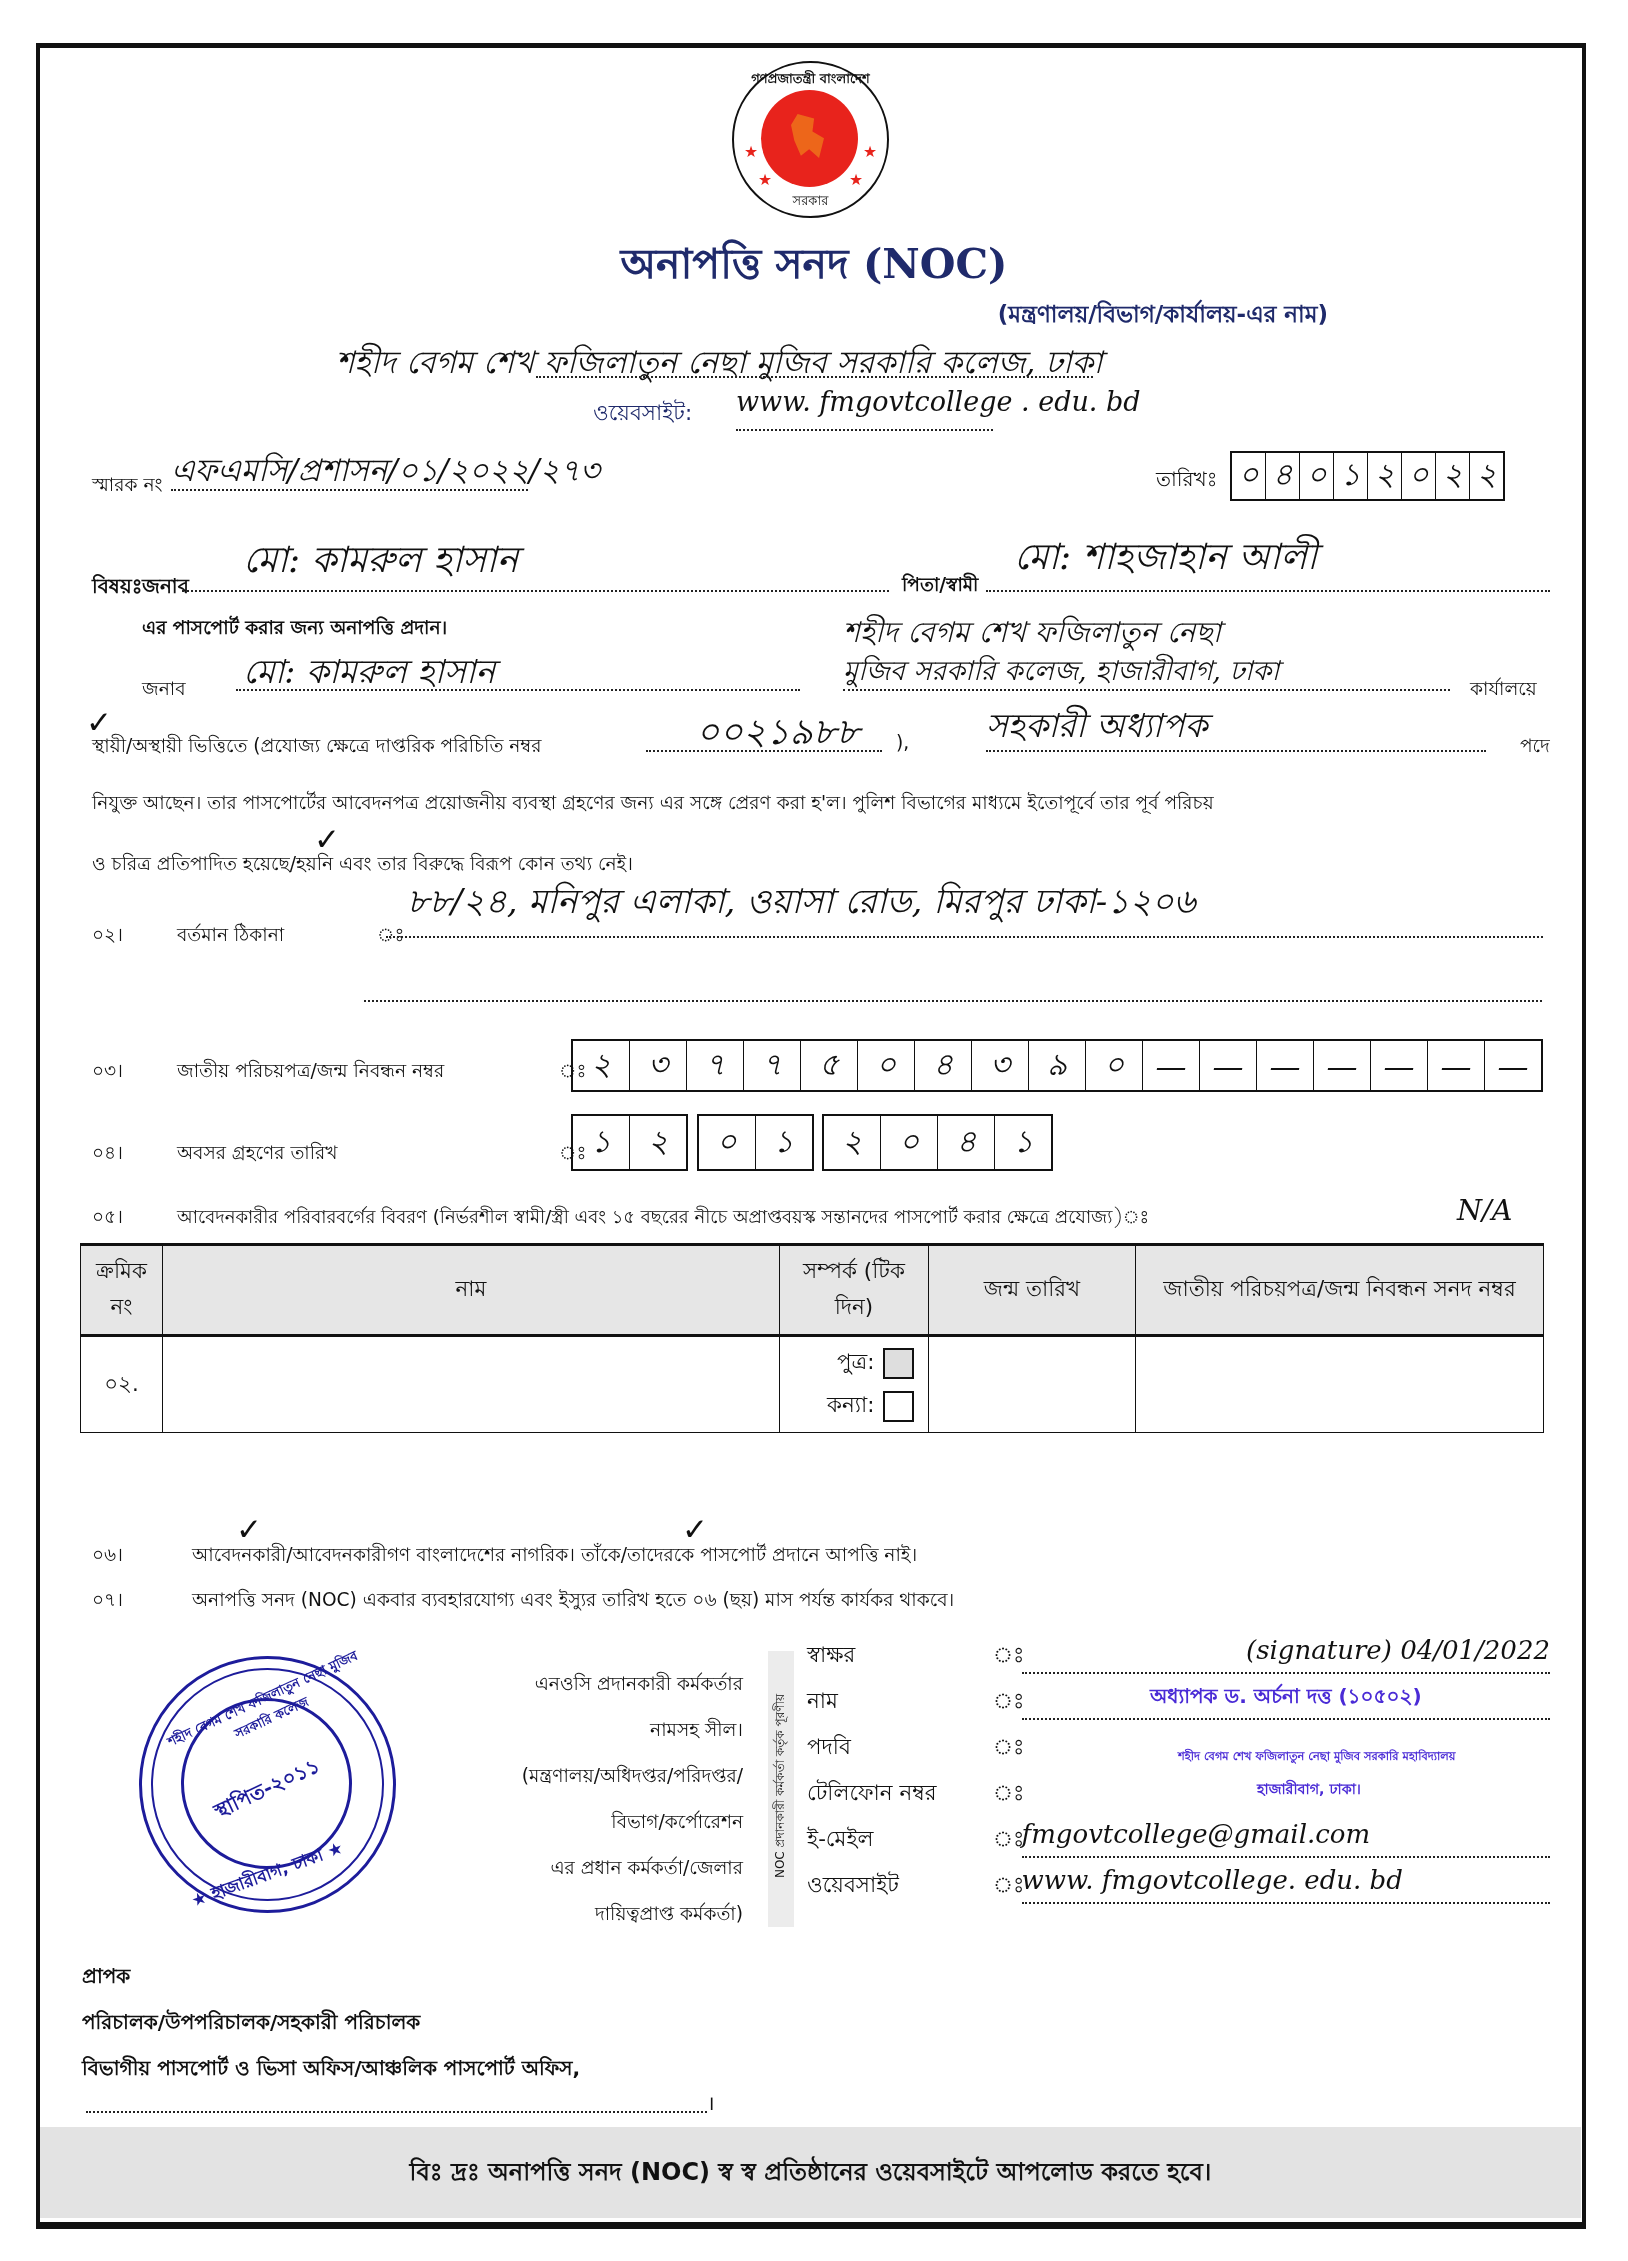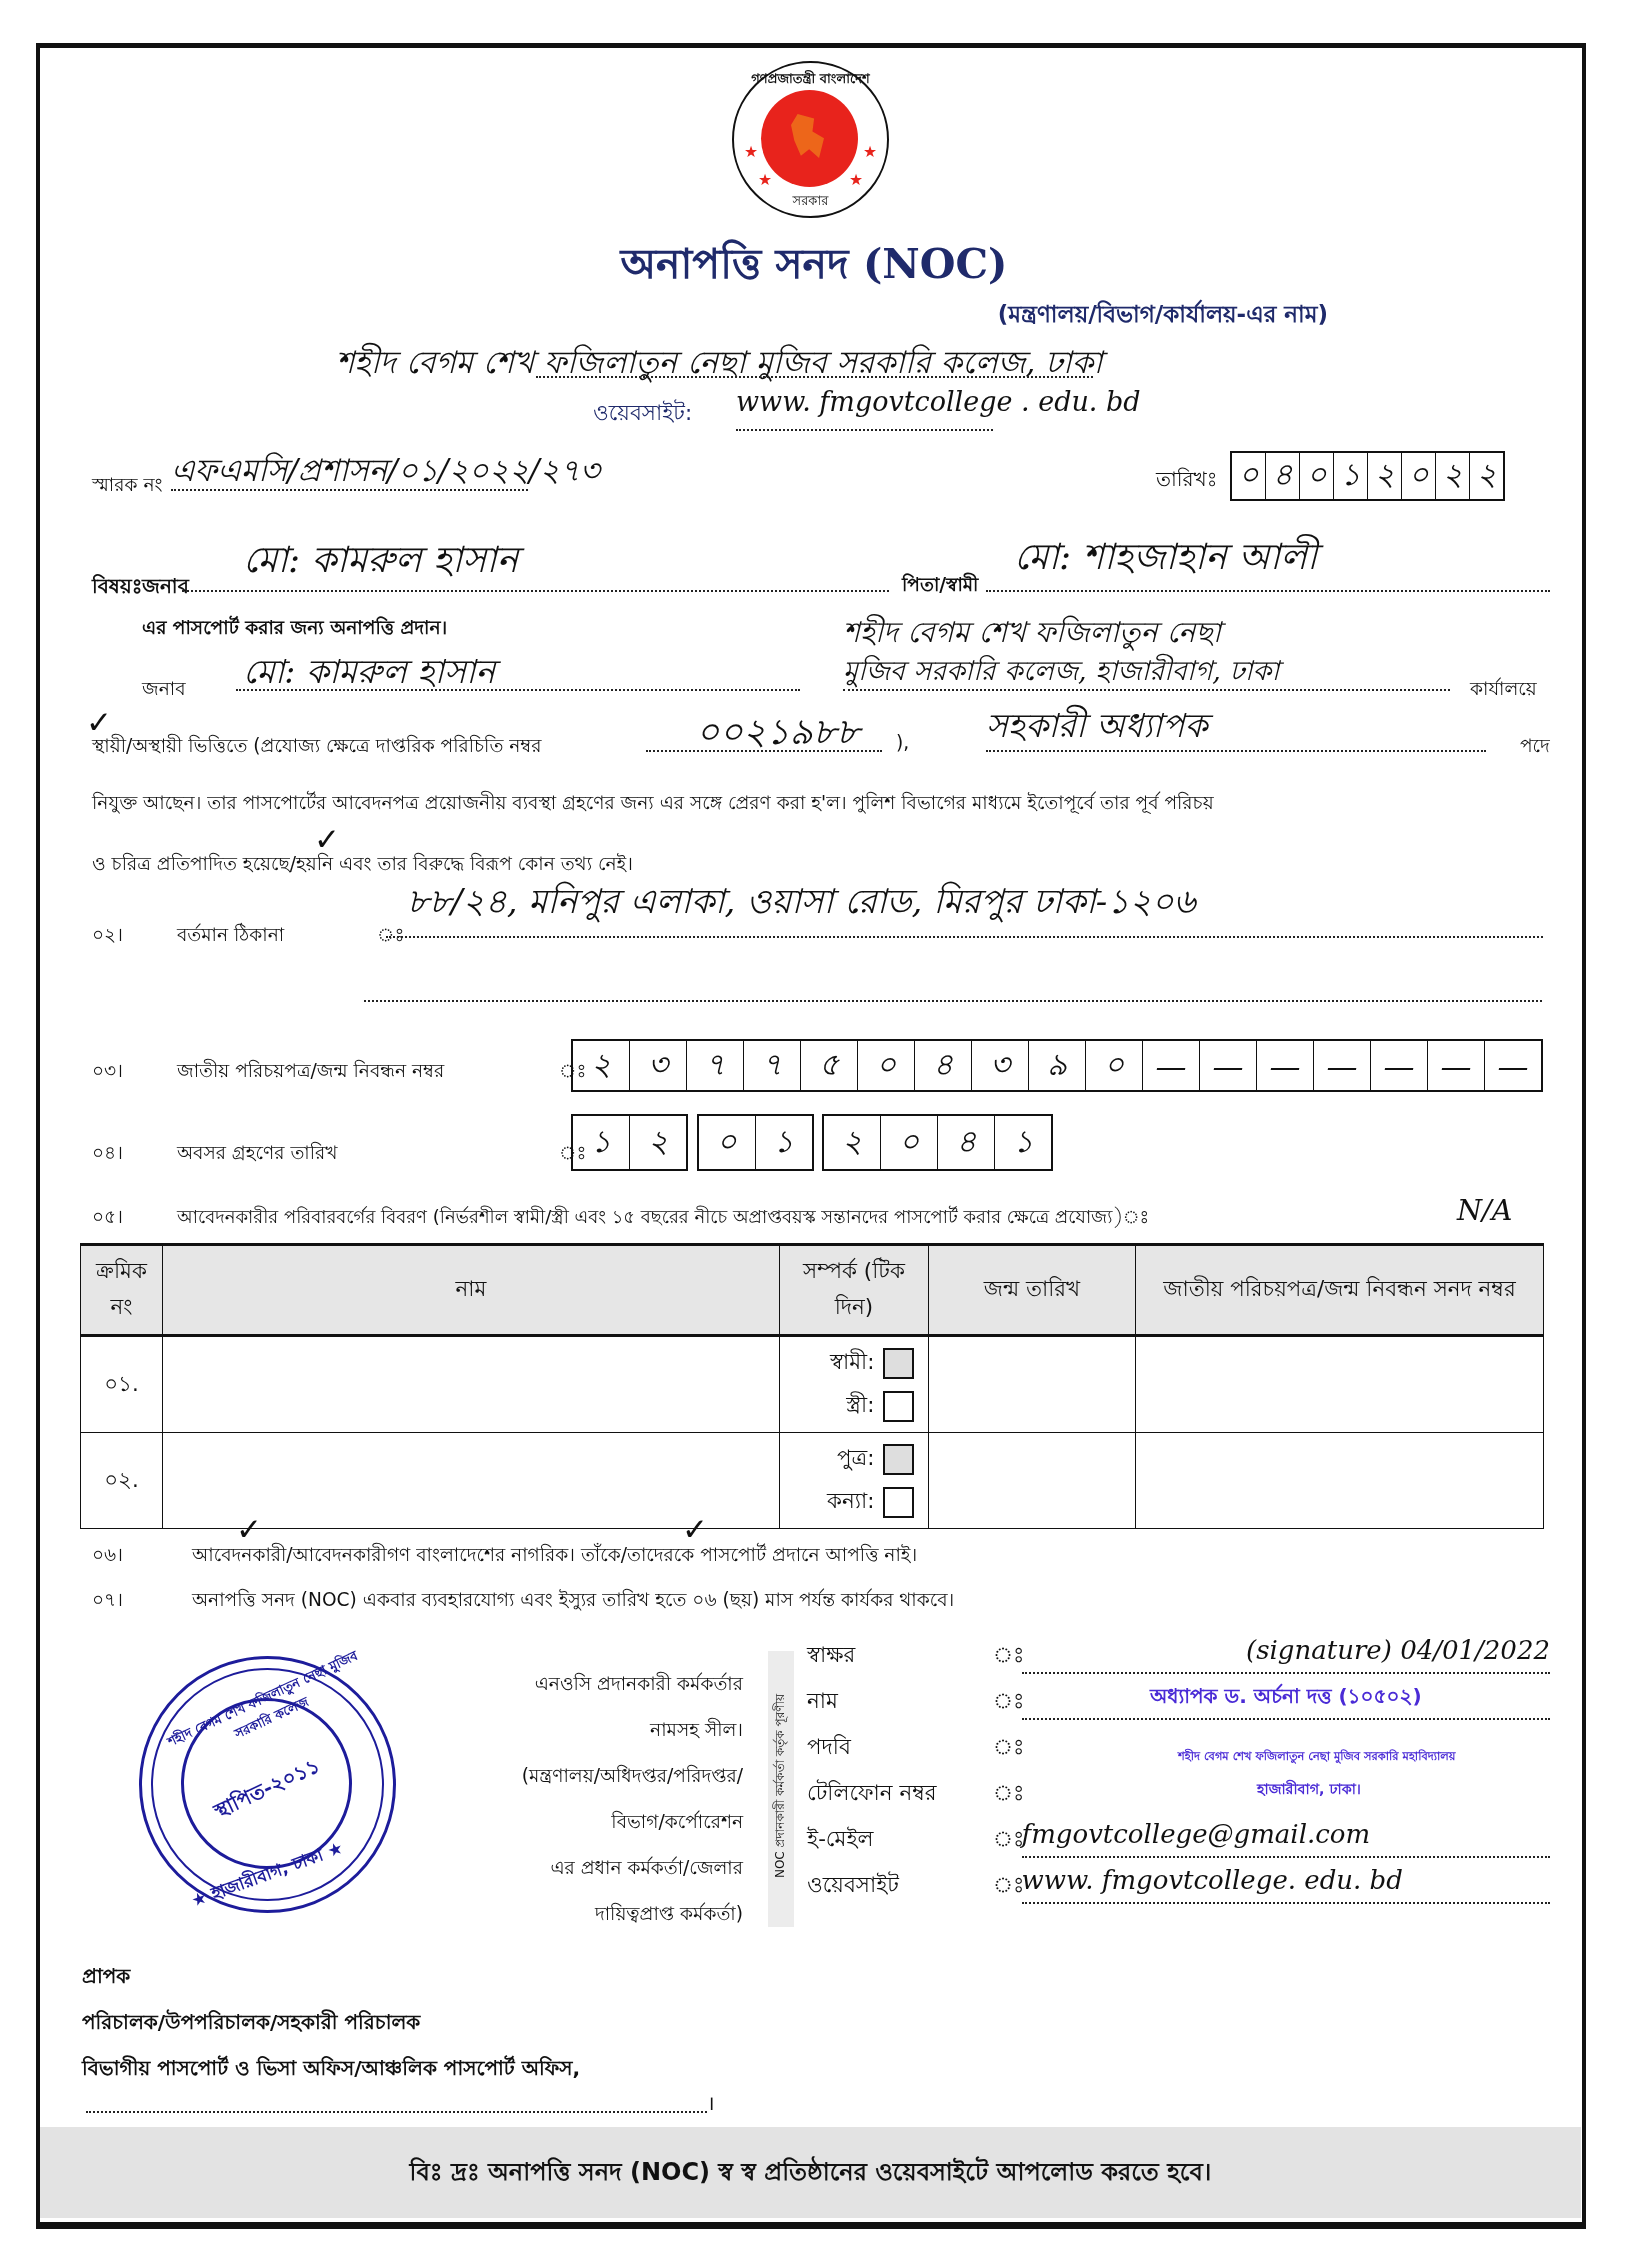--- a/index.html
+++ b/index.html
@@ -177,36 +177,20 @@
     <tr>
       <th style="width:79px">ক্রমিক নং</th>
       <th style="width:614px">নাম</th>
       <th style="width:146px">সম্পর্ক (টিক দিন)</th>
       <th style="width:204px">জন্ম তারিখ</th>
       <th>জাতীয় পরিচয়পত্র/জন্ম নিবন্ধন সনদ নম্বর</th>
     </tr>
   </thead>
   <tbody>
     <tr>
-      <td style="text-align:center">০১.</td>
-      <td></td>
-      <td>
-        <div class="rel">
-            <span>স্বামী:</span>
-            <span class="chk shaded"></span>
-          </div>
-        <div class="rel">
-            <span>স্ত্রী:</span>
-            <span class="chk"></span>
-          </div>
-      </td>
-      <td></td>
-      <td></td>
-    </tr>
-    <tr>
       <td style="text-align:center">০২.</td>
       <td></td>
       <td>
         <div class="rel">
             <span>পুত্র:</span>
             <span class="chk shaded"></span>
           </div>
         <div class="rel">
             <span>কন্যা:</span>
             <span class="chk"></span>

